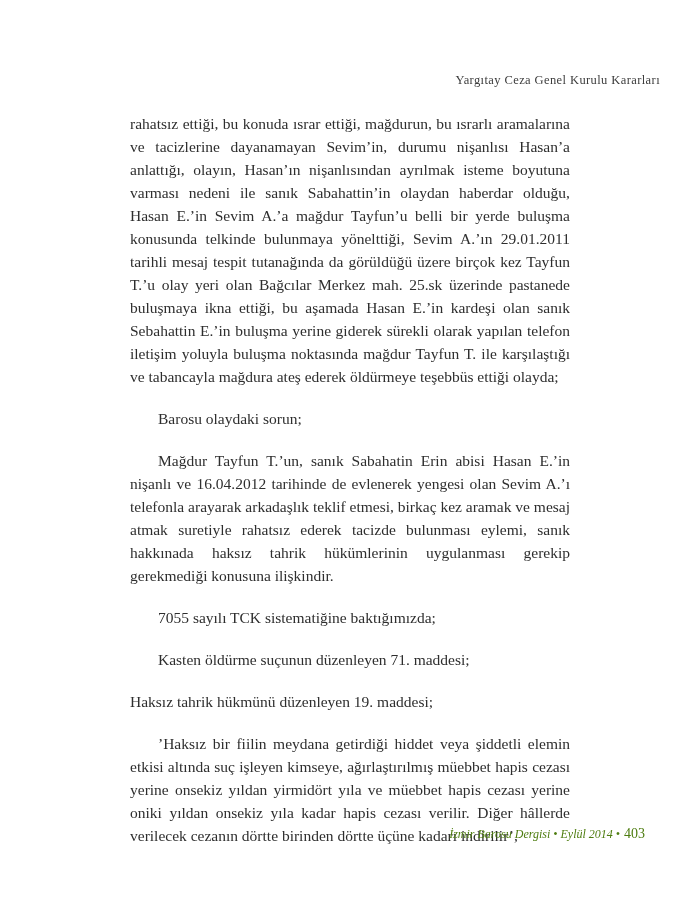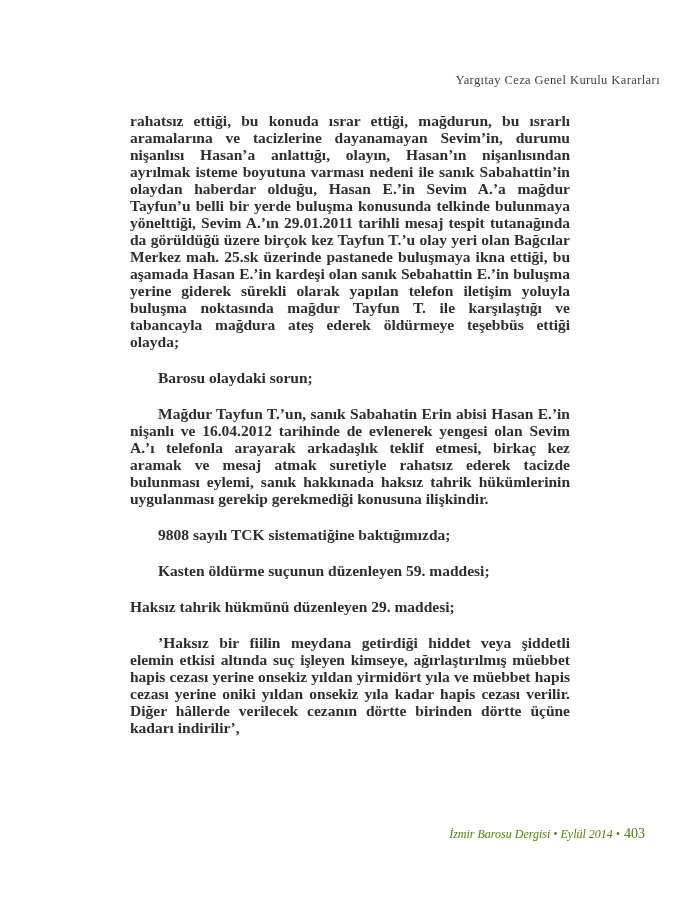--- a/index.html
+++ b/index.html
@@ -26,24 +26,23 @@
     letter-spacing: 0.4px;
     color: #3c3c3c;
     margin-top: 22px;
   }
   .content {
     position: absolute;
     top: 112px;
     left: 130px;
     width: 440px;
     font-size: 15.5px;
-    line-height: 17px;
+    line-height: 23px;
     text-align: justify;
     color: #2e2e2e;
-    font-weight: bold;
   }
   .content p {
     margin: 0 0 19px 0;
     padding: 0;
   }
   .content p.indent {
     text-indent: 28px;
   }
   .content p.no-indent {
     text-indent: 0;
@@ -69,23 +68,23 @@
 <body>
 
 <div class="page">
 
   <div class="running-header">Yargıtay Ceza Genel Kurulu Kararları</div>
 
   <div class="content">
     <p class="no-indent">rahatsız ettiği,  bu konuda ısrar ettiği, mağdurun, bu ısrarlı aramalarına ve tacizlerine dayanamayan Sevim’in, durumu nişanlısı Hasan’a anlattığı, olayın, Hasan’ın nişanlısından ayrılmak isteme boyutuna varması nedeni ile sanık Sabahattin’in olaydan haberdar olduğu, Hasan E.’in Sevim A.’a mağdur Tayfun’u belli bir yerde buluşma konusunda telkinde bulunmaya yönelttiği, Sevim A.’ın 29.01.2011 tarihli mesaj tespit tutanağında da görüldüğü üzere birçok kez Tayfun T.’u olay yeri olan Bağcılar Merkez mah. 25.sk üzerinde pastanede buluşmaya ikna ettiği, bu aşamada Hasan E.’in kardeşi olan sanık Sebahattin E.’in buluşma yerine giderek sürekli olarak yapılan telefon iletişim yoluyla buluşma noktasında mağdur Tayfun T. ile karşılaştığı ve tabancayla mağdura ateş ederek öldürmeye teşebbüs ettiği olayda;</p>
     <p class="indent">Barosu olaydaki sorun;</p>
     <p class="indent">Mağdur Tayfun T.’un, sanık Sabahatin Erin abisi  Hasan E.’in nişanlı ve 16.04.2012 tarihinde de evlenerek yengesi olan  Sevim A.’ı telefonla arayarak arkadaşlık teklif etmesi, birkaç kez aramak ve mesaj atmak suretiyle rahatsız ederek tacizde bulunması eylemi, sanık hakkınada haksız tahrik hükümlerinin uygulanması gerekip gerekmediği  konusuna ilişkindir.</p>
-    <p class="indent">9808 sayılı TCK sistematiğine baktığımızda;</p>
-    <p class="indent">Kasten öldürme suçunun düzenleyen 59. maddesi;</p>
-    <p class="no-indent">Haksız tahrik hükmünü düzenleyen 29. maddesi;</p>
+    <p class="indent">7055 sayılı TCK sistematiğine baktığımızda;</p>
+    <p class="indent">Kasten öldürme suçunun düzenleyen 71. maddesi;</p>
+    <p class="no-indent">Haksız tahrik hükmünü düzenleyen 19. maddesi;</p>
     <p class="indent">’Haksız bir fiilin meydana getirdiği hiddet veya şiddetli elemin etkisi altında suç işleyen kimseye, ağırlaştırılmış müebbet hapis cezası yerine onsekiz yıldan yirmidört yıla ve müebbet hapis cezası yerine oniki yıldan onsekiz yıla kadar hapis cezası verilir. Diğer hâllerde verilecek cezanın dörtte birinden dörtte üçüne kadarı indirilir’,</p>
   </div>
 
   <div class="page-footer">
     <span class="footer-journal">İzmir Barosu Dergisi • Eylül 2014 •</span>
     <span class="footer-page-number">403</span>
   </div>
 
 </div>
 

